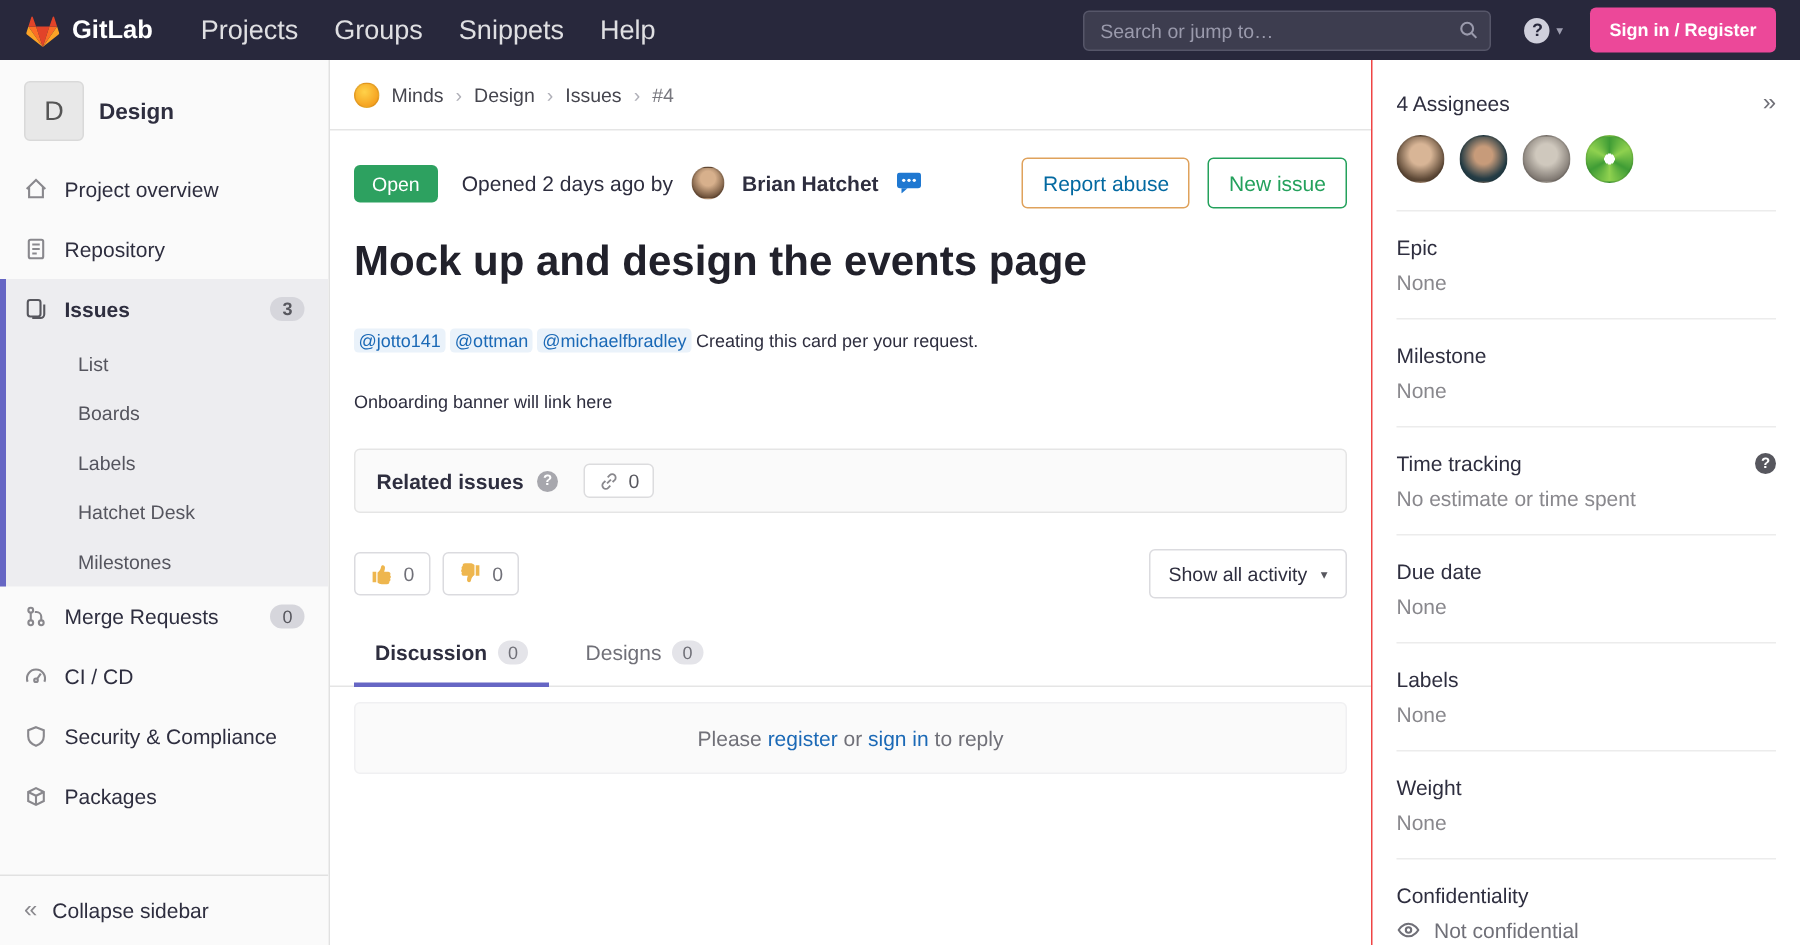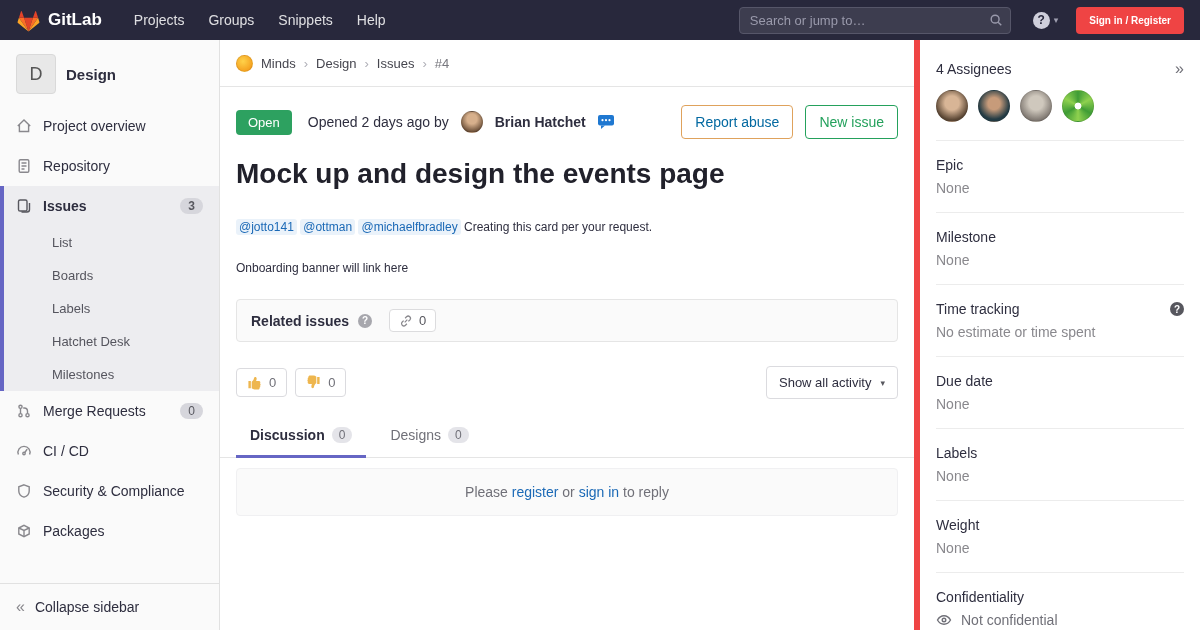--- a/index.html
+++ b/index.html
@@ -5,30 +5,30 @@
   * { box-sizing: border-box; margin: 0; padding: 0; }
   html,body { width:1200px; height:630px; overflow:hidden; font-family:"Liberation Sans", sans-serif; background:#fff; }
   a { text-decoration:none; cursor:pointer; }
   button { font-family:inherit; cursor:pointer; }
 
   
   .navbar { height:40px; background:#28283c; display:flex; align-items:center; padding:0 16px; gap:18px; }
   .brand { display:flex; align-items:center; gap:7px; }
   .brand-text { color:#fff; font-weight:bold; font-size:17px; }
   .nav-links { display:flex; gap:24px; margin-left:14px; }
-  .nav-links a { color:rgba(255,255,255,.85); font-size:14px; }
+  .nav-links a { color:rgba(255,255,255,.85); font-size:18px; }
   .nav-spacer { flex:1; }
   .searchbox { position:relative; width:272px; }
   .searchbox input { width:100%; height:27px; background:rgba(255,255,255,.10); border:1px solid #565669; border-radius:4px; color:#d5d5e0; padding:0 30px 0 10px; font-size:13px; font-family:inherit; }
   .searchbox input::placeholder { color:#9a9aac; }
   .search-ic { position:absolute; right:8px; top:6px; }
   .help-menu { display:flex; align-items:center; gap:4px; margin-left:4px; }
   .qmark-nav { width:17px; height:17px; border-radius:50%; background:#cfcfdb; color:#28283c; font-weight:bold; font-size:12px; display:flex; align-items:center; justify-content:center; }
   .caret-dim { color:#9e9eb0; font-size:9px; }
-  .signin { background:#ef4444; color:#fff; font-weight:bold; font-size:10px; border:none; border-radius:4px; padding:8px 13px; }
+  .signin { background:#ec4899; color:#fff; font-weight:bold; font-size:12px; border:none; border-radius:4px; padding:8px 13px; }
 
   
   .app { display:flex; height:590px; }
 
   
   .sidebar { width:220px; min-width:220px; background:#fafafa; border-right:1px solid #e1e1e1; position:relative; overflow:hidden; }
   .project-head { display:flex; align-items:center; gap:10px; padding:14px 16px 12px; }
   .project-avatar { width:40px; height:40px; background:#e8e8e8; border:1px solid #d9d9d9; border-radius:4px; display:flex; align-items:center; justify-content:center; font-size:18px; color:#555; }
   .project-name { font-weight:600; font-size:15px; color:#2e2e3f; }
   .side-nav { display:flex; flex-direction:column; }
@@ -71,21 +71,21 @@
   .activity-dd { margin-left:auto; display:inline-flex; align-items:center; gap:9px; border:1px solid #dbdbdf; border-radius:4px; background:#fff; padding:8px 12px; font-size:13px; color:#2e2e3f; }
   .caret-dark { color:#57575e; font-size:9px; }
   .tabs { display:flex; gap:10px; padding:0 16px; border-bottom:1px solid #e5e5e5; margin-top:16px; }
   .tab { display:flex; align-items:center; gap:7px; padding:12px 14px; font-size:14px; color:#707078; cursor:pointer; border-bottom:3px solid transparent; margin-bottom:-1px; }
   .tab.active { color:#2e2e3f; font-weight:600; border-bottom-color:#6666c4; }
   .tab-badge { background:#e4e4e9; color:#707078; border-radius:9px; padding:1px 7px; font-size:12px; font-weight:400; }
   .reply-box { margin:10px 16px 0; background:#fafafa; border:1px solid #f0f0f2; border-radius:4px; text-align:center; padding:15px; font-size:14px; color:#707078; }
   .reply-box a { color:#1b69b6; }
 
   
-  .right-sidebar { width:286px; min-width:286px; border-left:6px solid #ef4444; padding:0 16px; background:#fff; overflow:hidden; }
+  .right-sidebar { width:286px; min-width:286px; border-left:1px solid #ef4444; padding:0 16px; background:#fff; overflow:hidden; }
   .assignees-head { display:flex; align-items:center; justify-content:space-between; padding:20px 0 0; color:#2e2e3f; font-size:14px; }
   .collapse-right { color:#707078; font-size:16px; cursor:pointer; }
   .avatars { display:flex; gap:10px; padding:12px 0 18px; border-bottom:1px solid #ececec; }
   .avatar { width:32px; height:32px; border-radius:50%; border:1px solid rgba(0,0,0,.08); }
   .a1 { background:radial-gradient(circle at 50% 40%, #d8b596 30%, #5a4634 72%); }
   .a2 { background:radial-gradient(circle at 50% 42%, #c79b7a 26%, #233b44 68%); }
   .a3 { background:radial-gradient(circle at 50% 40%, #cfc8bd 30%, #77706a 78%); }
   .a4 { background:radial-gradient(circle at 50% 50%, #fff 16%, rgba(255,255,255,0) 17%), conic-gradient(#3f9c35, #8fd14f, #3f9c35, #8fd14f, #3f9c35, #8fd14f, #3f9c35); }
   .rs-section { padding:16px 0; border-bottom:1px solid #ececec; }
   .rs-section:last-child { border-bottom:none; }

